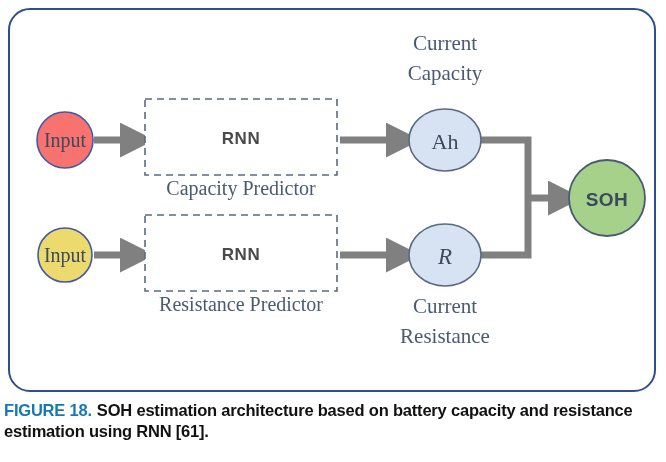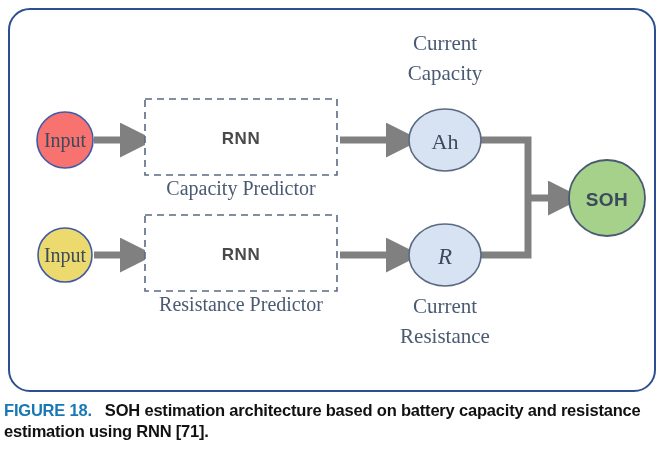--- a/index.html
+++ b/index.html
@@ -47,21 +47,21 @@
   
   #caption{
     position:absolute;left:4px;top:400px;width:652px;
     font-family:"Liberation Sans", sans-serif;
     font-weight:bold;
     font-size:16.5px;
     line-height:21px;
     letter-spacing:-0.2px;
     color:#111111;
   }
-  #caption .fignum{color:#1878b4;margin-right:13px;}
+  #caption .fignum{color:#1878b4;margin-right:5px;}
 </style>
 </head>
 <body>
 
 <div id="page">
 
   <div id="figure-frame">
 
     <svg id="diagram-svg" width="644" height="380" viewBox="0 0 644 380">
 
@@ -127,16 +127,16 @@
 
       <g>
         <circle cx="597" cy="188" r="38" fill="#a5d18a" stroke="#4a5a72" stroke-width="1.8"></circle>
         <text class="soh-label" x="597" y="189" font-size="19" text-anchor="middle" dominant-baseline="central" letter-spacing="0.5">SOH</text>
       </g>
 
     </svg>
   </div>
 
   <div id="caption">
-    <span class="fignum">FIGURE 18.</span><span>SOH estimation architecture based on battery capacity and resistance estimation using RNN [71].</span>
+    <span class="fignum">FIGURE 18.</span><span>SOH estimation architecture based on battery capacity and resistance estimation using RNN [61].</span>
   </div>
 
 </div>
 
 </body></html>

